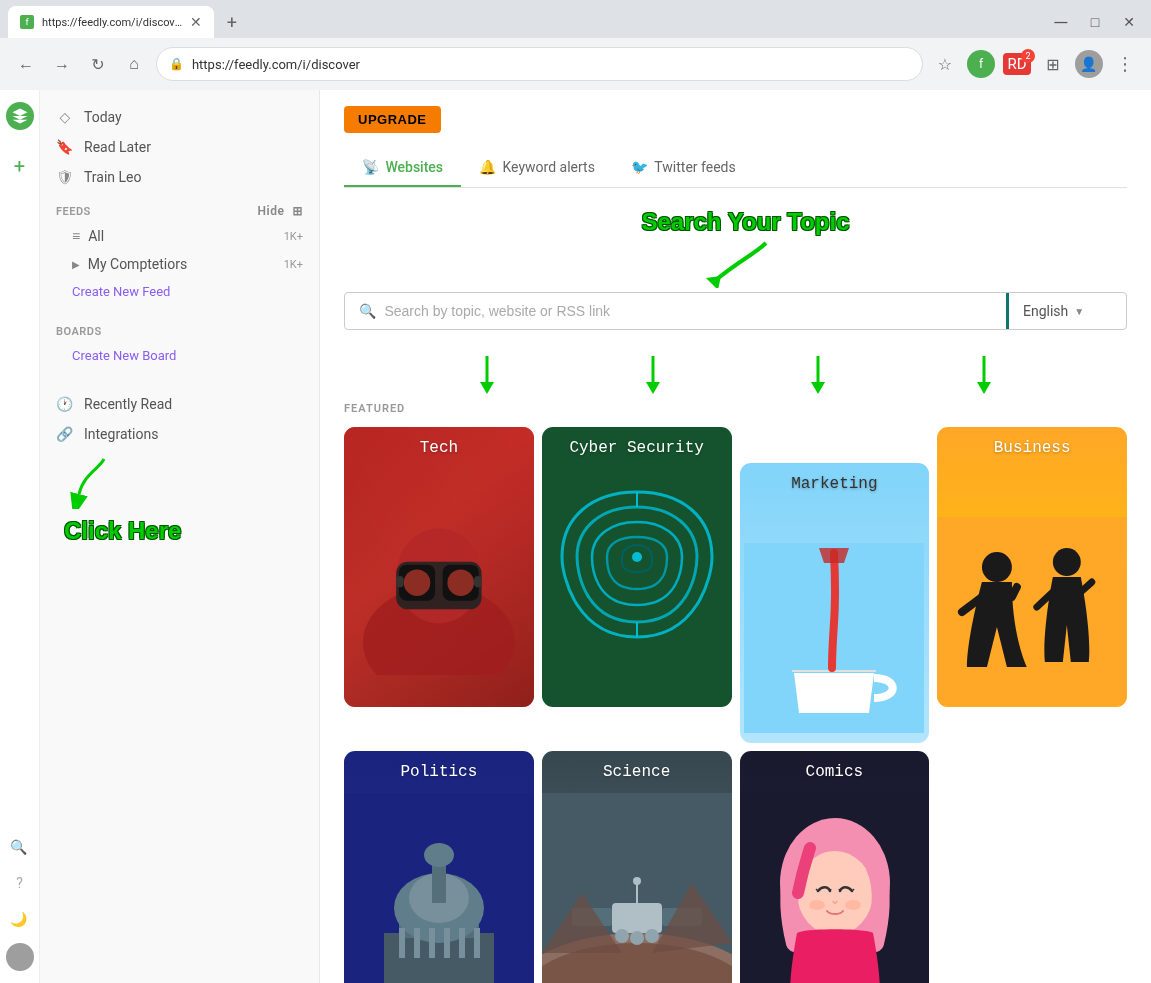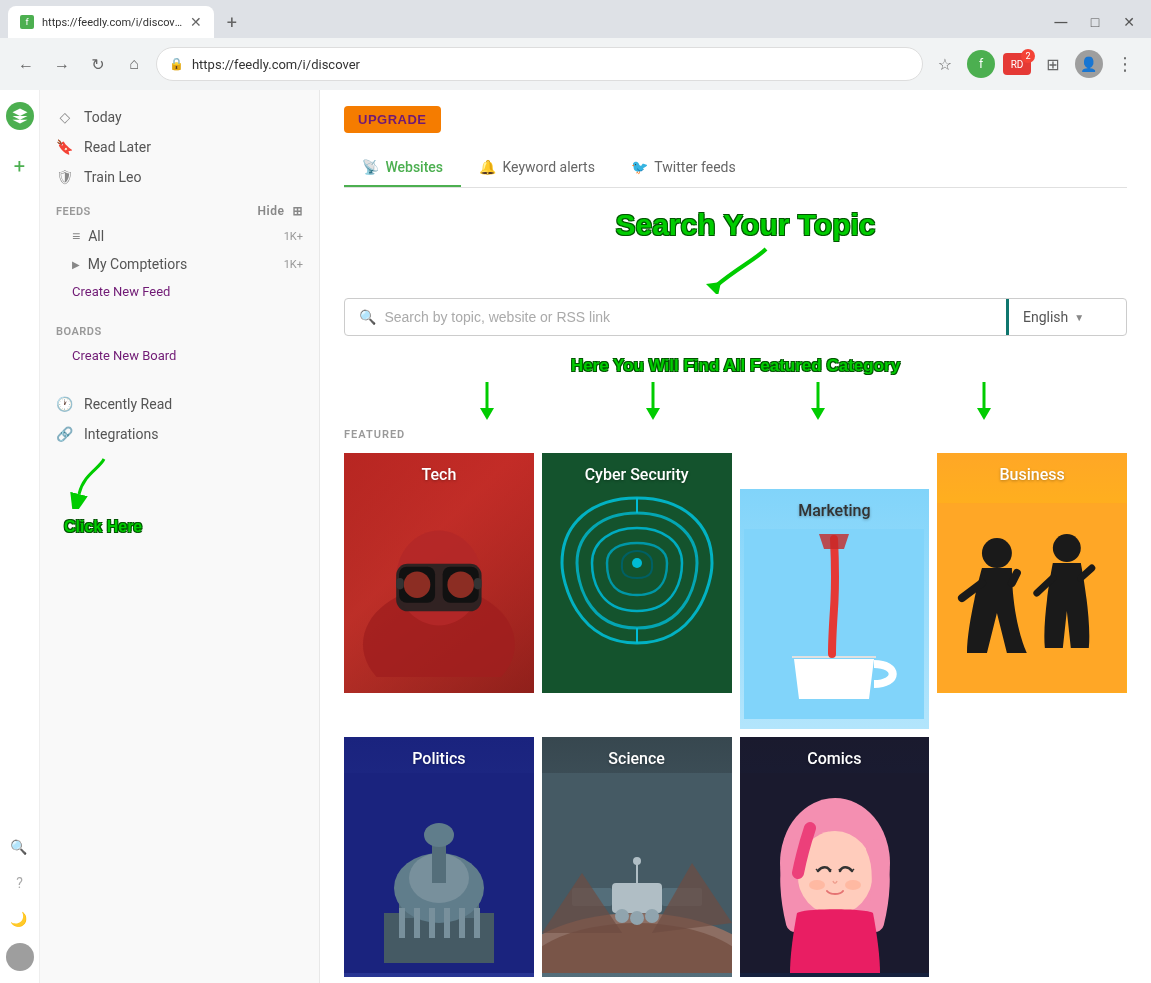--- a/index.html
+++ b/index.html
@@ -35,30 +35,30 @@
     
     .nav-panel { width: 280px; background: #f9f9f9; border-right: 1px solid #e8e8e8; overflow-y: auto; padding: 12px 0; }
     .nav-item { display: flex; align-items: center; padding: 7px 16px; cursor: pointer; color: #555; font-size: 14px; gap: 10px; }
     .nav-item-icon { color: #888; font-size: 14px; width: 18px; text-align: center; }
     .section-header { display: flex; align-items: center; justify-content: space-between; padding: 12px 16px 4px; color: #999; font-size: 11px; font-weight: 600; letter-spacing: 0.5px; }
     .section-header-actions { display: flex; gap: 8px; align-items: center; color: #888; font-size: 12px; cursor: pointer; }
     .feed-item { display: flex; align-items: center; padding: 6px 16px 6px 32px; cursor: pointer; color: #555; font-size: 14px; justify-content: space-between; }
     .feed-count { color: #999; font-size: 11px; }
     .feed-item-left { display: flex; align-items: center; gap: 8px; }
     .expand-icon { color: #888; font-size: 10px; }
-    .create-link { padding: 6px 16px 6px 32px; color: #701a75; font-size: 13px; cursor: pointer; }
+    .create-link { padding: 6px 16px 6px 32px; color: #8b5cf6; font-size: 13px; cursor: pointer; }
     .boards-section { margin-top: 8px; }
     .recently-read-item { display: flex; align-items: center; padding: 7px 16px; cursor: pointer; color: #555; font-size: 14px; gap: 10px; }
     .integrations-item { display: flex; align-items: center; padding: 7px 16px; cursor: pointer; color: #555; font-size: 14px; gap: 10px; }
 
     
     .main-content { flex: 1; overflow-y: auto; background: #fff; padding: 16px 24px; }
 
     
-    .upgrade-btn { background: #f57c00; color: #701a75; border: none; border-radius: 4px; padding: 6px 14px; font-size: 13px; font-weight: 600; cursor: pointer; letter-spacing: 0.5px; margin-bottom: 16px; }
+    .upgrade-btn { background: #f57c00; color: #000000; border: none; border-radius: 4px; padding: 6px 14px; font-size: 13px; font-weight: 600; cursor: pointer; letter-spacing: 0.5px; margin-bottom: 16px; }
 
     
     .discover-tabs { display: flex; gap: 0; border-bottom: 1px solid #e0e0e0; margin-bottom: 20px; }
     .discover-tab { padding: 10px 18px; font-size: 14px; cursor: pointer; color: #666; display: flex; align-items: center; gap: 6px; border-bottom: 2px solid transparent; }
     .discover-tab.active { color: #4CAF50; border-bottom: 2px solid #4CAF50; font-weight: 500; }
 
     
     .discover-text { font-size: 16px; color: #333; margin-bottom: 12px; }
 
     
@@ -72,21 +72,21 @@
     .lang-selector { display: flex; align-items: center; border-left: 3px solid #0f766e; padding: 10px 14px; gap: 6px; cursor: pointer; color: #555; font-size: 14px; min-width: 120px; }
     .chevron-down { color: #888; font-size: 10px; }
 
     
     .featured-annotation { display: flex; justify-content: center; margin-bottom: 8px; }
 
     .featured-header { font-size: 11px; font-weight: 600; color: #999; letter-spacing: 1px; margin-bottom: 12px; }
 
     
     .category-grid { display: grid; grid-template-columns: repeat(4, 1fr); gap: 8px; margin-bottom: 8px; }
-    .category-card { border-radius: 0; overflow: hidden; position: relative; height: 240px; cursor: pointer; }
+    .category-card { border-radius: 11px; overflow: hidden; position: relative; height: 280px; cursor: pointer; font-family: Liberation Mono, monospace; }
     .category-card-label { position: absolute; top: 12px; left: 0; right: 0; text-align: center; color: white; font-size: 16px; font-weight: 500; z-index: 2; text-shadow: 0 1px 3px rgba(0,0,0,0.3); }
 
     
     .card-tech { background: linear-gradient(135deg, #c0392b 0%, #e74c3c 40%, #922b21 100%); }
     .card-tech-overlay { position: absolute; inset: 0; background: linear-gradient(to bottom, rgba(180,30,30,0.7) 0%, rgba(140,20,20,0.5) 100%); }
 
     
     .card-cyber { background: #14532d; }
     .fingerprint-container { position: absolute; inset: 0; display: flex; align-items: center; justify-content: center; }
 
@@ -107,36 +107,36 @@
 
     
     .card-comics { background: linear-gradient(180deg, #1a1a2e 0%, #16213e 100%); }
     
     
     .ann-search-topic { text-align: center; margin-bottom: 2px; }
 
     
     .search-topic-ann { 
       color: #00cc00; 
-      font-size: 30px; 
+      font-size: 24px; 
       font-weight: 900; 
       font-family: Arial Black, sans-serif;
       text-shadow: -1px -1px 0 #005500, 1px -1px 0 #005500, -1px 1px 0 #005500, 1px 1px 0 #005500;
       padding-left: 20px;
     }
     .featured-cats-ann {
       color: #00cc00; 
       font-size: 17px; 
       font-weight: 900; 
       font-family: Arial Black, sans-serif;
       text-shadow: -1px -1px 0 #005500, 1px -1px 0 #005500, -1px 1px 0 #005500, 1px 1px 0 #005500;
     }
     .click-here-ann {
       color: #00cc00; 
-      font-size: 16px; 
+      font-size: 24px; 
       font-weight: 900; 
       font-family: Arial Black, sans-serif;
       text-shadow: -1px -1px 0 #005500, 1px -1px 0 #005500, -1px 1px 0 #005500, 1px 1px 0 #005500;
     }
 
     
     ::-webkit-scrollbar { width: 6px; }
     ::-webkit-scrollbar-track { background: #f1f1f1; }
     ::-webkit-scrollbar-thumb { background: #ccc; border-radius: 3px; }
   </style>
@@ -162,21 +162,21 @@
     <button class="nav-btn">→</button>
     <button class="nav-btn">↻</button>
     <button class="nav-btn">⌂</button>
     <div class="address-bar">
       <span class="lock-icon">🔒</span>
       <span class="address-text">https://feedly.com/i/discover</span>
     </div>
     <button class="nav-btn">☆</button>
     <div class="feedly-ext">f</div>
     <div class="red-ext">
-      <span style="font-size:10px;">RD</span>
+      <span style="font-size:15px;">RD</span>
       <div class="badge">2</div>
     </div>
     <button class="nav-btn">⊞</button>
     <div class="avatar-btn">
       <span>👤</span>
     </div>
     <button class="nav-btn" style="font-size:18px;">⋮</button>
   </div>
 </div>
 
@@ -317,21 +317,20 @@
       <div class="lang-selector">
         <span>English</span>
         <span class="chevron-down">▼</span>
       </div>
     </div>
 
     
     <div class="featured-annotation">
 
       <div style="width:100%; text-align:center; position:relative;">
-        <span class="featured-cats-ann">Here You Will Find All Featured Category</span>
         <div style="display:flex; justify-content:space-around; padding: 0 60px; margin-top:4px;">
           <svg width="30" height="40" viewBox="0 0 30 40" fill="none">
             <path d="M15 2 L15 30" stroke="#00cc00" stroke-width="3"></path>
             <polygon points="8,28 22,28 15,40" fill="#00cc00"></polygon>
           </svg>
           <svg width="30" height="40" viewBox="0 0 30 40" fill="none">
             <path d="M15 2 L15 30" stroke="#00cc00" stroke-width="3"></path>
             <polygon points="8,28 22,28 15,40" fill="#00cc00"></polygon>
           </svg>
           <svg width="30" height="40" viewBox="0 0 30 40" fill="none">

